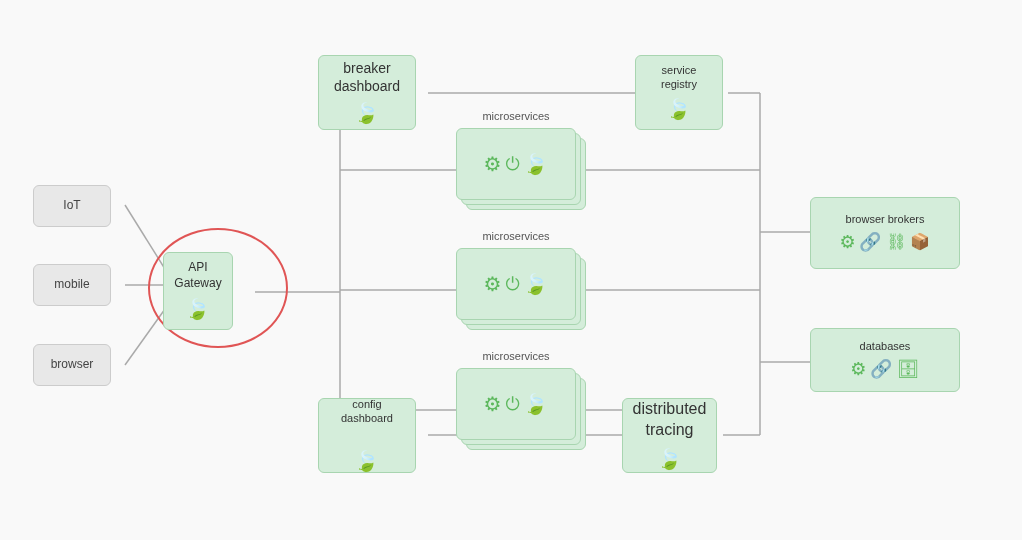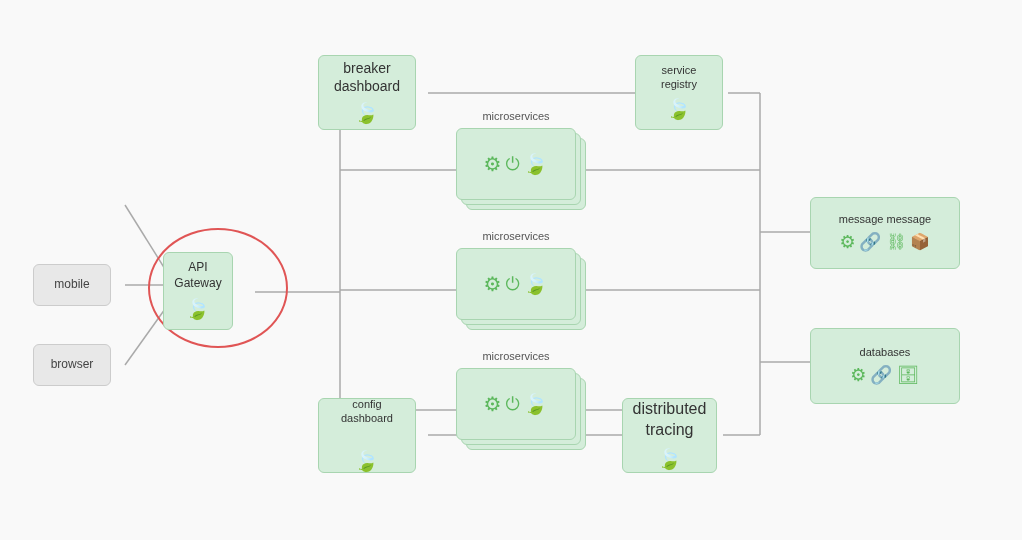--- a/index.html
+++ b/index.html
@@ -113,20 +113,23 @@
 
     <line x1="728" y1="93" x2="760" y2="93" stroke="#aaa" stroke-width="1.5"></line>
 
     <line x1="723" y1="435" x2="760" y2="435" stroke="#aaa" stroke-width="1.5"></line>
     <line x1="760" y1="420" x2="760" y2="435" stroke="#aaa" stroke-width="1.5"></line>
 
     <line x1="760" y1="232" x2="820" y2="232" stroke="#aaa" stroke-width="1.5"></line>
     <line x1="760" y1="362" x2="820" y2="362" stroke="#aaa" stroke-width="1.5"></line>
   </svg>
 
+  <div class="box box-gray" style="left:33px;top:185px;width:78px;height:42px;">
+    <span>IoT</span>
+  </div>
 
   <div class="box box-gray" style="left:33px;top:264px;width:78px;height:42px;">
     <span>mobile</span>
   </div>
 
   <div class="box box-gray" style="left:33px;top:344px;width:78px;height:42px;">
     <span>browser</span>
   </div>
 
   <div class="api-gateway-ellipse" style="left:148px;top:228px;width:140px;height:120px;"></div>
@@ -189,30 +192,30 @@
     <span style="font-size:11px;margin-bottom:23px;">config<br>dashboard</span>
     <span style="font-size:20px;color:#5cb85c;">🍃</span>
   </div>
 
   <div class="box box-green" style="left:622px;top:398px;width:95px;height:75px;">
     <span style="font-size:16px;margin-bottom:5px;">distributed<br>tracing</span>
     <span style="font-size:20px;color:#5cb85c;">🍃</span>
   </div>
 
   <div class="box box-green" style="left:810px;top:197px;width:150px;height:72px;">
-    <span style="font-size:11px;margin-bottom:5px;">message message</span>
+    <span style="font-size:11px;margin-bottom:5px;">browser brokers</span>
     <div class="icons-row">
       <span style="font-size:18px;color:#5cb85c;">⚙</span>
       <span style="font-size:18px;color:#5cb85c;">🔗</span>
       <span style="font-size:16px;color:#5cb85c;">⛓</span>
       <span style="font-size:16px;color:#5cb85c;">📦</span>
     </div>
   </div>
 
-  <div class="box box-green" style="left:810px;top:328px;width:150px;height:76px;">
+  <div class="box box-green" style="left:810px;top:328px;width:150px;height:64px;">
     <span style="font-size:11px;margin-bottom:5px;">databases</span>
     <div class="icons-row">
       <span style="font-size:18px;color:#5cb85c;">⚙</span>
       <span style="font-size:18px;color:#5cb85c;">🔗</span>
       <span style="font-size:18px;color:#5cb85c;">🗄</span>
     </div>
   </div>
 
 </div>
 

